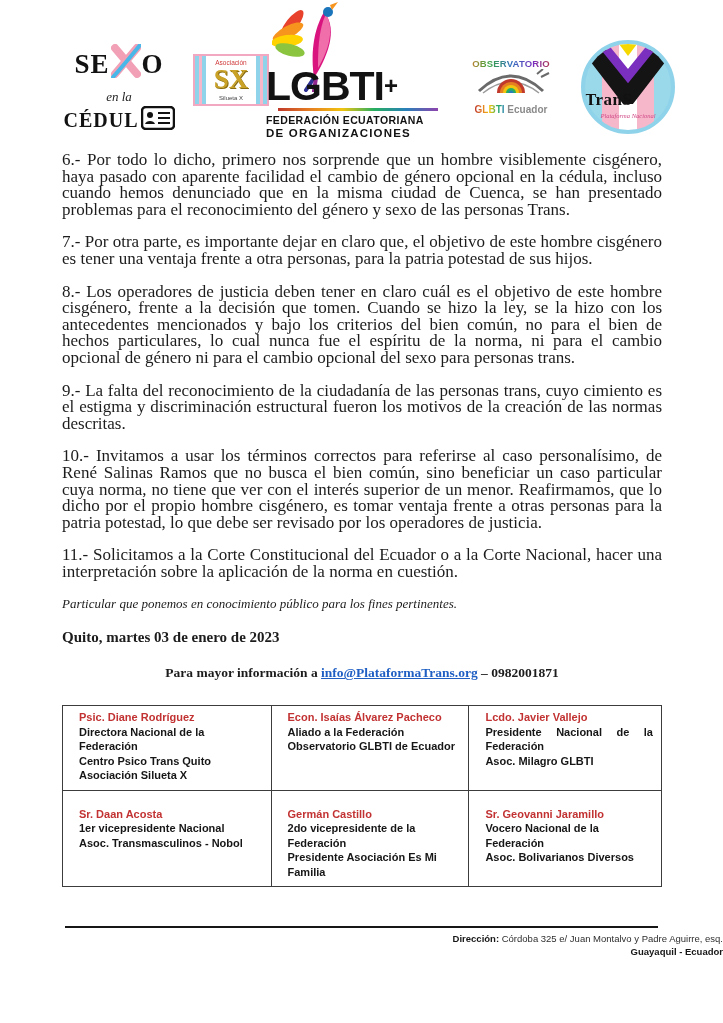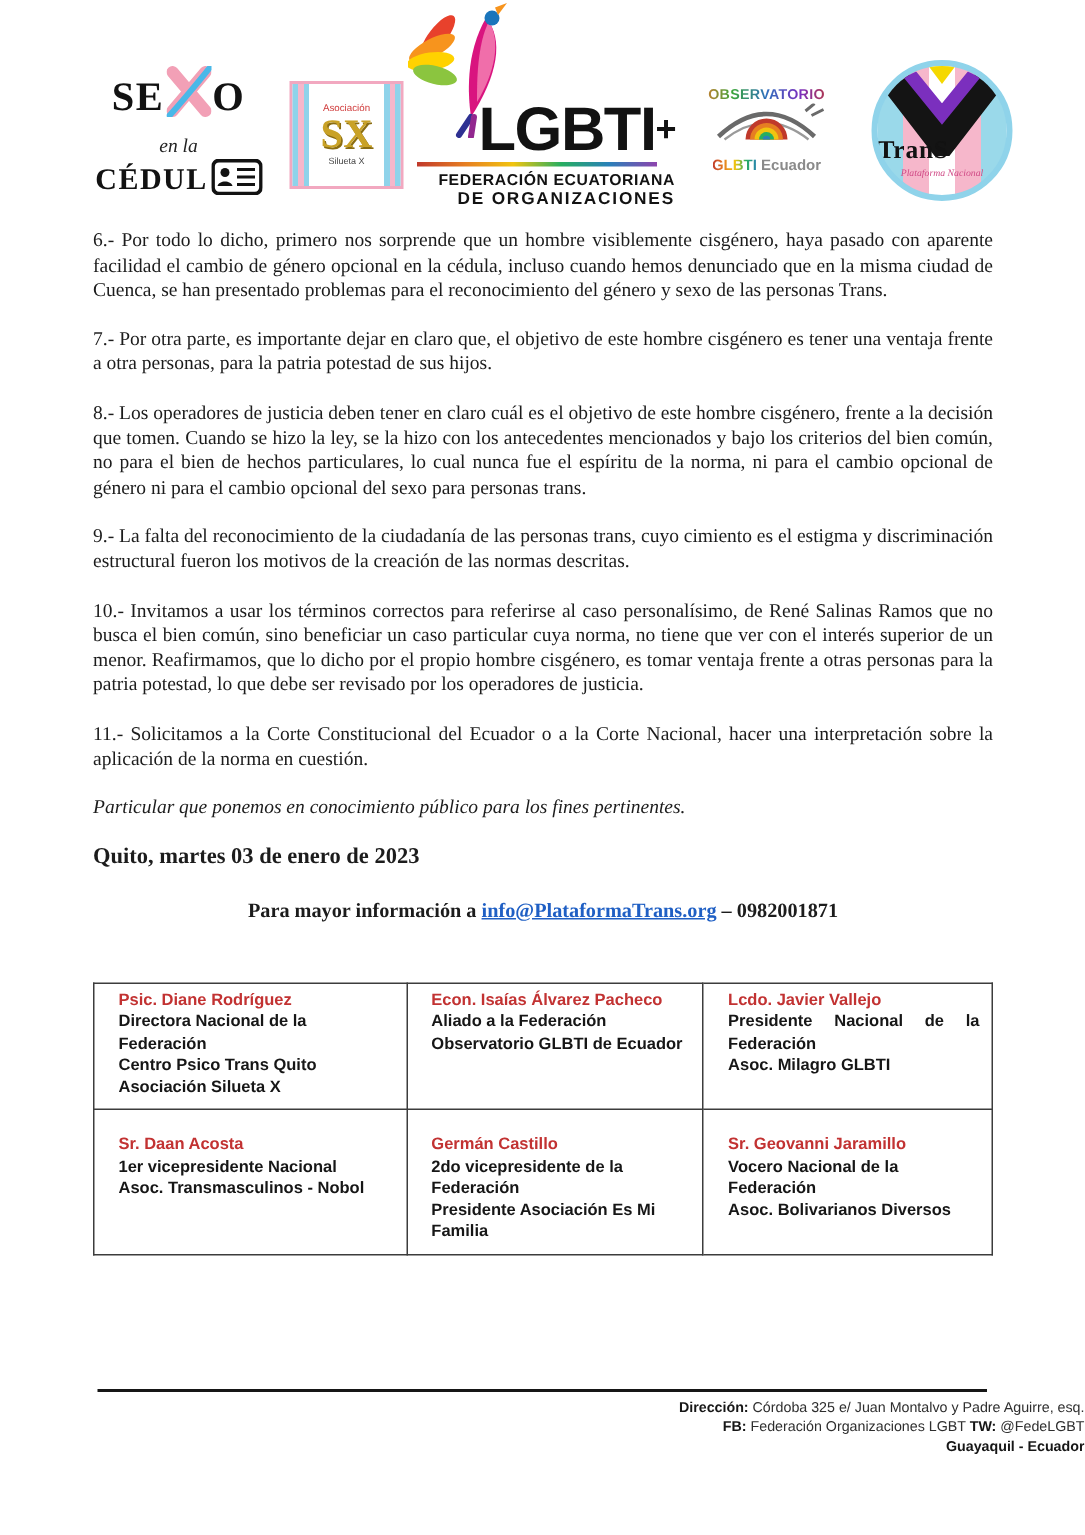--- a/index.html
+++ b/index.html
@@ -7,49 +7,49 @@
     width:723px;height:1023px;position:relative;background:#ffffff;
     font-family:"Liberation Serif",serif;color:#1c1c1c;overflow:hidden;
   }
   
   .logo{position:absolute}
   .sexo-logo{left:56px;top:44px;width:126px;height:96px;text-align:center;line-height:1}
   .sexo-row1{display:flex;align-items:flex-end;justify-content:center;font-weight:900;font-size:27px;letter-spacing:1px;color:#121212}
   .sexo-x{position:relative;width:30px;height:34px;margin:0 1px}
   .sexo-enla{font-style:italic;font-size:13px;margin-top:12px;color:#222;font-family:"Liberation Serif",serif}
   .sexo-row3{display:flex;align-items:center;justify-content:center;font-weight:900;font-size:20px;color:#121212;margin-top:3px;letter-spacing:1px}
-  .sx-logo{left:193px;top:54px;width:76px;height:72px;border:2px solid #f2a8c0;background:#fff;box-sizing:border-box;display:flex;align-items:stretch;justify-content:space-between}
+  .sx-logo{left:193px;top:54px;width:76px;height:52px;border:2px solid #f2a8c0;background:#fff;box-sizing:border-box;display:flex;align-items:stretch;justify-content:space-between}
   .sx-bracket{width:11px;background:linear-gradient(90deg,#8fd3ea 0 34%,#f6b7cb 34% 67%,#8fd3ea 67% 100%)}
   .sx-mid{flex:1;display:flex;flex-direction:column;align-items:center;justify-content:center}
   .sx-top{font-size:6.5px;color:#d03a3a;font-family:"Liberation Sans",sans-serif}
   .sx-main{font-size:27px;font-weight:bold;color:#c9a227;font-family:"Liberation Serif",serif;line-height:1;text-shadow:1px 1px 0 #8a6d12}
   .sx-bottom{font-size:6px;color:#444;font-family:"Liberation Sans",sans-serif;margin-top:2px}
   .fed-logo{left:266px;top:2px;width:184px;height:140px}
   .fed-bird{position:absolute;left:6px;top:0}
-  .fed-text{position:absolute;left:0;top:64px;width:184px;text-align:right;font-family:"Liberation Sans",sans-serif}
+  .fed-text{position:absolute;left:0;top:64px;width:184px;text-align:left;font-family:"Liberation Sans",sans-serif}
   .fed-main{font-size:41px;font-weight:900;color:#121212;letter-spacing:-1px;line-height:1;font-stretch:condensed}
   .fed-plus{font-size:24px;font-weight:900;vertical-align:6px}
   .fed-rainbow{height:3px;width:160px;margin:1px auto 3px auto;background:linear-gradient(90deg,#c0392b,#e67e22,#f1c40f,#27ae60,#2980b9,#8e44ad)}
   .fed-sub1{font-size:10.5px;font-weight:bold;color:#121212;letter-spacing:.4px}
   .fed-sub2{font-size:11.5px;font-weight:bold;color:#121212;letter-spacing:1.2px;margin-top:1px}
   .obs-logo{left:466px;top:58px;width:90px;height:60px;text-align:center;font-family:"Liberation Sans",sans-serif}
   .obs-top{font-size:9.5px;font-weight:900;letter-spacing:.2px;background:linear-gradient(90deg,#e8742c,#3ba53b,#2e6fbd,#7b2fbe,#c0392b);-webkit-background-clip:text;background-clip:text;color:transparent}
   .obs-bottom{font-size:10px;font-weight:900;margin-top:1px}
   .obs-glbti{background:linear-gradient(90deg,#c0392b,#e67e22,#f1c40f,#27ae60,#2980b9);-webkit-background-clip:text;background-clip:text;color:transparent}
   .obs-ec{color:#8a8a8a;font-weight:bold}
   .trans-logo{left:581px;top:40px;width:94px;height:94px;border-radius:50%;overflow:hidden;border:4px solid #8fd3ea;box-sizing:border-box;background:linear-gradient(90deg,#9ad9ea 0 20%,#f6b7cb 20% 40%,#ffffff 40% 60%,#f6b7cb 60% 80%,#9ad9ea 80% 100%)}
   .trans-chevron{position:absolute;left:0;top:0}
   .trans-text{position:absolute;left:0;top:46px;width:86px;font-family:"Liberation Serif",serif;font-weight:900;font-size:17px;color:#121212;letter-spacing:.5px}
   .trans-sub{position:absolute;left:0;top:68px;width:86px;text-align:center;font-style:italic;font-size:6.5px;color:#d04a86}
   
   .content{position:absolute;left:62px;top:152px;width:600px}
-  .para{font-size:13px;line-height:16.6px;text-align:justify;margin:0 0 16px 0}
+  .para{font-size:17px;line-height:16.6px;text-align:justify;margin:0 0 16px 0}
   .closing{font-style:italic;font-size:13px;line-height:16.6px;margin:0 0 16px 0}
   .dateline{font-weight:bold;font-size:15px;line-height:17px;margin:2px 0 18px 0}
-  .infoline{font-weight:bold;font-size:13.5px;line-height:17px;text-align:center;margin:0 0 40px 0}
+  .infoline{font-weight:bold;font-size:13.5px;line-height:17px;text-align:center;margin:0 0 24px 0}
   .link-main{color:#1f5fc4;text-decoration:underline;cursor:pointer}
   
   table.contacts{border-collapse:collapse;width:600px;font-family:"Liberation Sans",sans-serif;font-size:11px;line-height:14.5px;font-weight:bold;color:#161616;table-layout:fixed}
   table.contacts td{border:1px solid #3c3c3c;vertical-align:top;padding:4px 8px 7px 16px}
   td.c1{width:35%}td.c2{width:33%}td.c3{width:32%}
   tr.r2 td{padding-top:16px}
   .cname{color:#c23232}
   .jwrap{text-align:justify}
   
   .footer-rule{position:absolute;left:65px;top:926px;width:593px;border-top:2.5px solid #161616}
@@ -220,20 +220,14 @@
   </tbody>
     </table>
 </div>
 
 <div class="footer-rule"></div>
 <div class="footer">
   <div>
     <span class="flabel">Dirección:</span>
     <span>Córdoba 325 e/ Juan Montalvo y Padre Aguirre, esq.</span>
   </div>
-  <div>
-    <span class="flabel">FB:</span>
-    <span>Federación Organizaciones LGBT</span>
-    <span class="flabel">TW:</span>
-    <span>@FedeLGBT</span>
-  </div>
   <div class="fcity">Guayaquil - Ecuador</div>
 </div>
 
 </body></html>

